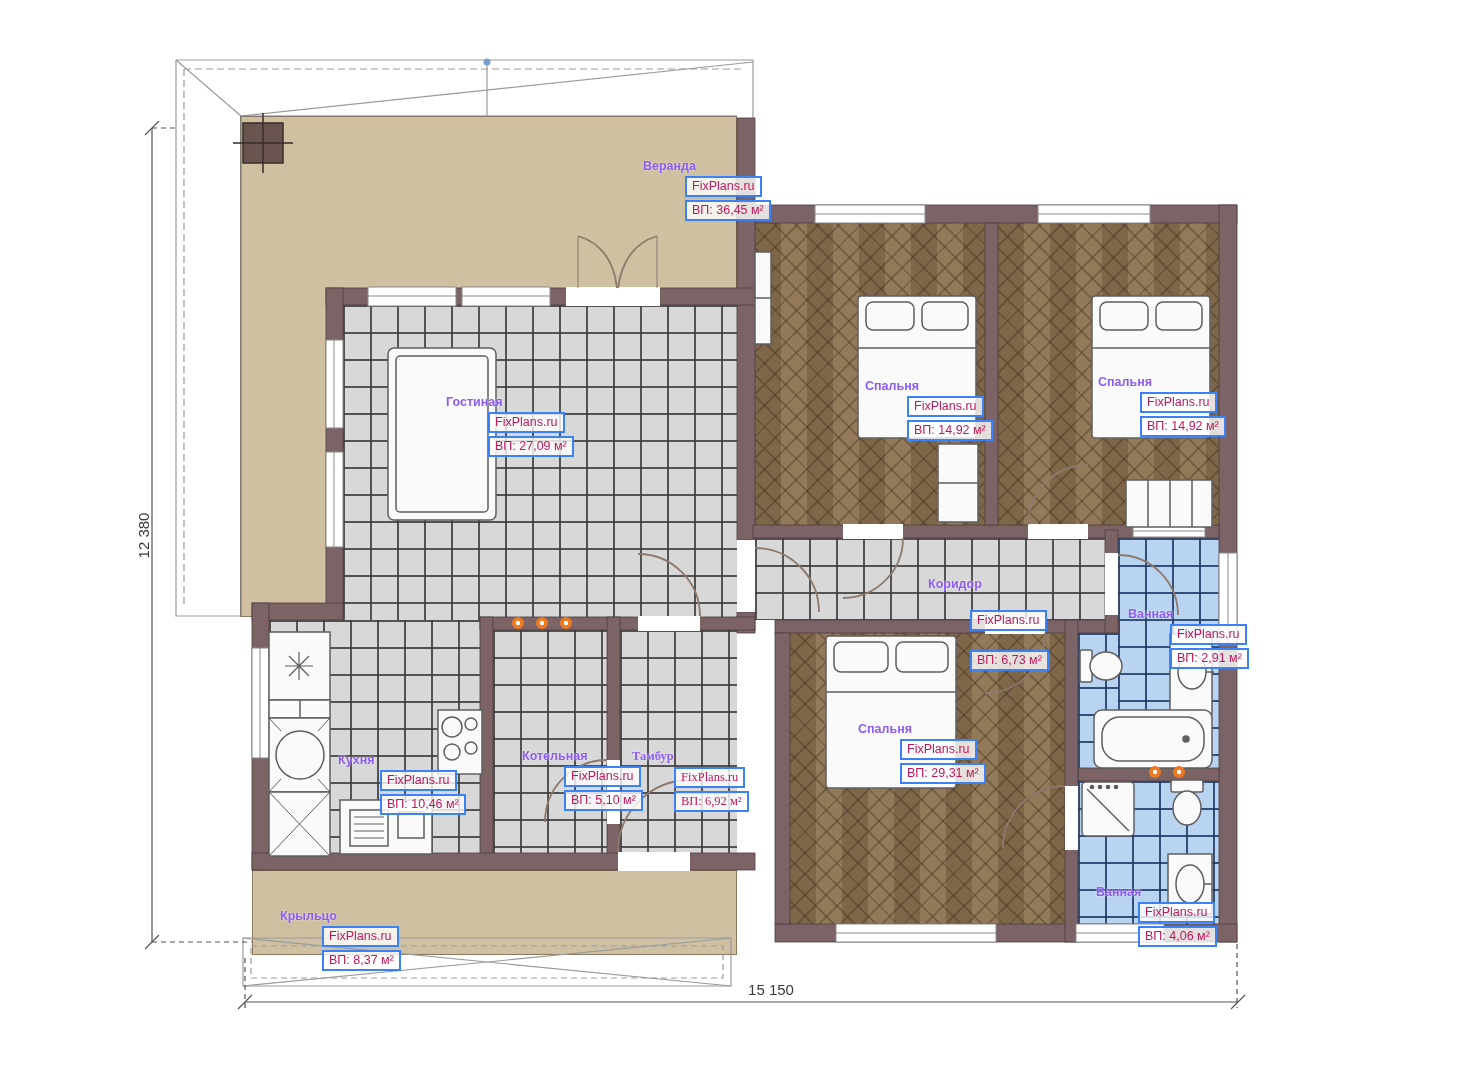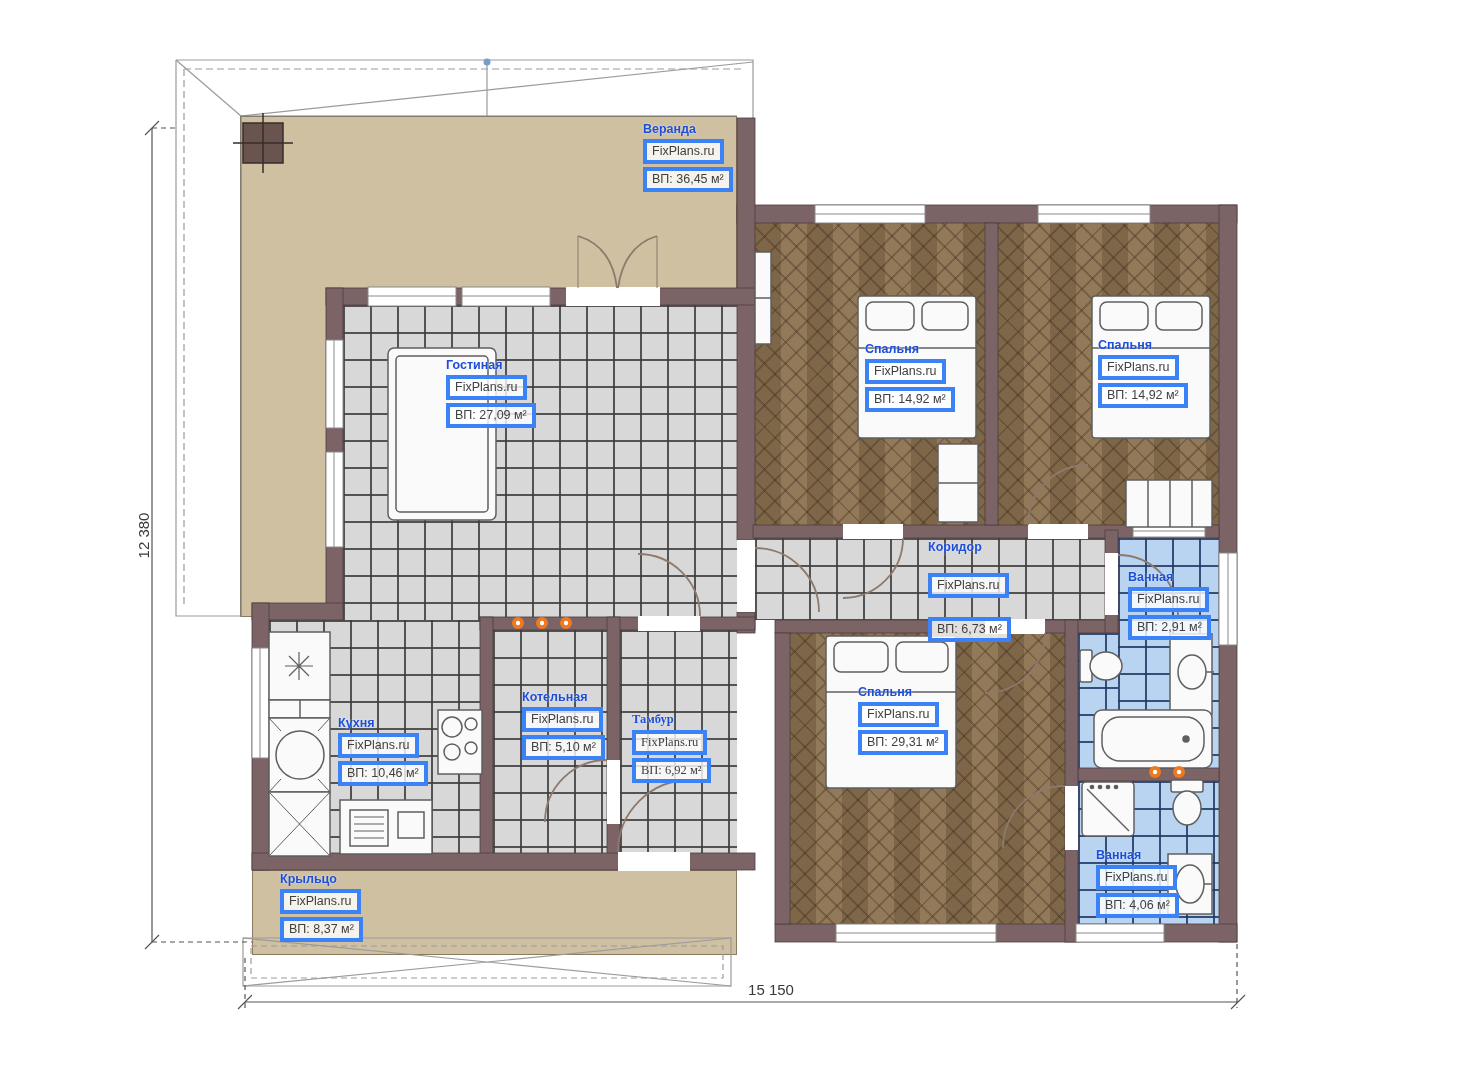--- a/index.html
+++ b/index.html
@@ -24,23 +24,23 @@
   .wood{
     background-color:#8c7250;
     background-image:
       repeating-linear-gradient(45deg, rgba(50,33,18,.28) 0 2px, transparent 2px 15px),
       repeating-linear-gradient(135deg, rgba(50,33,18,.28) 0 2px, transparent 2px 15px),
       repeating-linear-gradient(90deg, rgba(0,0,0,.10) 0 26px, rgba(255,255,255,.05) 26px 52px);
   }
   svg.overlay{position:absolute;left:0;top:0;z-index:2;}
   .floor{z-index:1;}
   .room-label{position:absolute;z-index:3;display:flex;flex-direction:column;align-items:flex-start;}
-  .rl-name{font-size:12.5px;font-weight:bold;color:#1d4ed8;text-shadow:0 0 2px rgba(255,255,255,.8);}
-  .rl-box{border:4px solid #3b82f6;background:rgba(255,255,255,.8);padding:0 5px;
-          font-size:12.5px;line-height:17px;color:#404040;margin-top:3px;white-space:nowrap;}
+  .rl-name{font-size:12.5px;font-weight:bold;color:#8b5cf6;text-shadow:0 0 2px rgba(255,255,255,.8);margin-top:37px;}
+  .rl-box{border:2px solid #3b82f6;background:rgba(255,255,255,.8);padding:0 5px;
+          font-size:12.5px;line-height:17px;color:#be185d;margin-top:3px;white-space:nowrap;margin-left:42px;}
   .dim-text{position:absolute;z-index:3;font-size:15px;color:#3a3a3a;text-align:center;}
   .dim-v{left:88px;top:527px;width:110px;transform:rotate(-90deg);transform-origin:center;}
   .dim-h{left:716px;top:981px;width:110px;}
 </style>
 </head>
 <body>
 
 <div id="plan">
 
   <div class="floor tan" style="left:240px;top:116px;width:497px;height:177px;"></div>
@@ -308,21 +308,21 @@
   <div class="room-label" style="left:1128px;top:570px;">
     <div class="rl-name">Ванная</div>
     <div class="rl-box">FixPlans.ru</div>
     <div class="rl-box">ВП: 2,91 м²</div>
   </div>
   <div class="room-label" style="left:338px;top:716px;">
     <div class="rl-name">Кухня</div>
     <div class="rl-box">FixPlans.ru</div>
     <div class="rl-box">ВП: 10,46 м²</div>
   </div>
-  <div class="room-label" style="left:510px;top:690px;padding-left:12px;">
+  <div class="room-label" style="left:510px;top:712px;padding-left:12px;">
     <div class="rl-name">Котельная</div>
     <div class="rl-box">FixPlans.ru</div>
     <div class="rl-box">ВП: 5,10 м²</div>
   </div>
   <div class="room-label" style="left:632px;top:712px;font-family:Liberation Serif, serif;">
     <div class="rl-name">Тамбур</div>
     <div class="rl-box">FixPlans.ru</div>
     <div class="rl-box">ВП: 6,92 м²</div>
   </div>
   <div class="room-label" style="left:858px;top:685px;">

